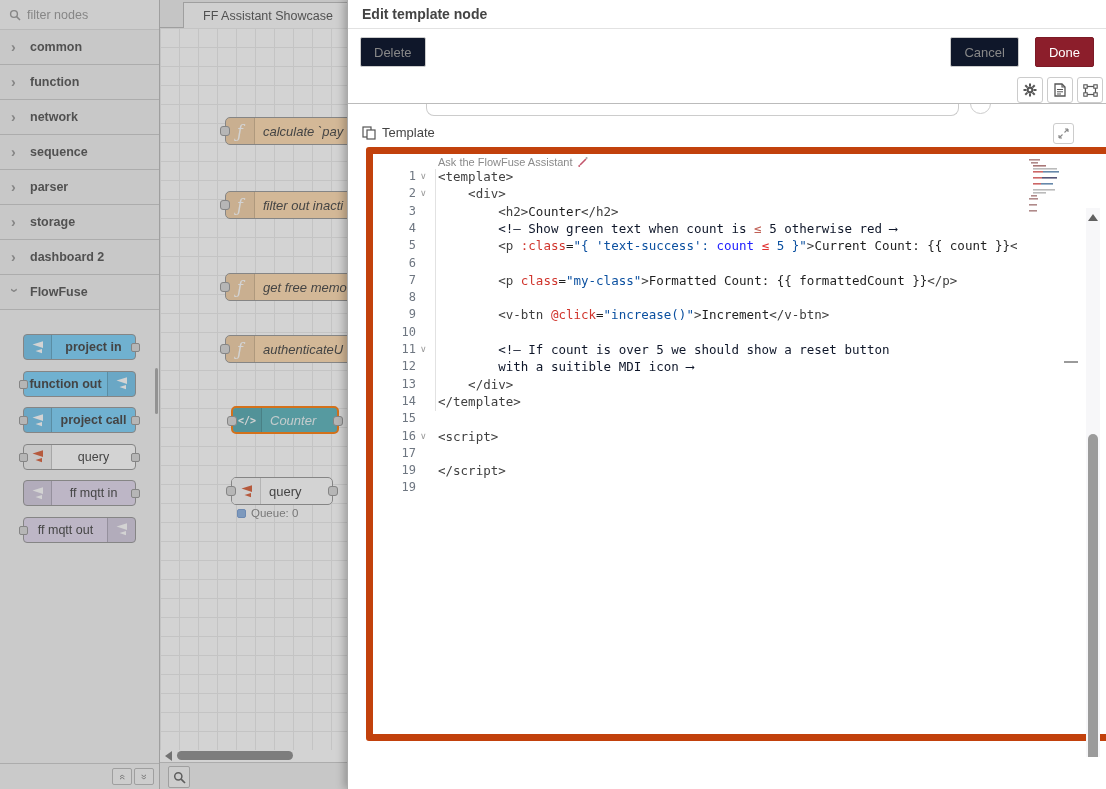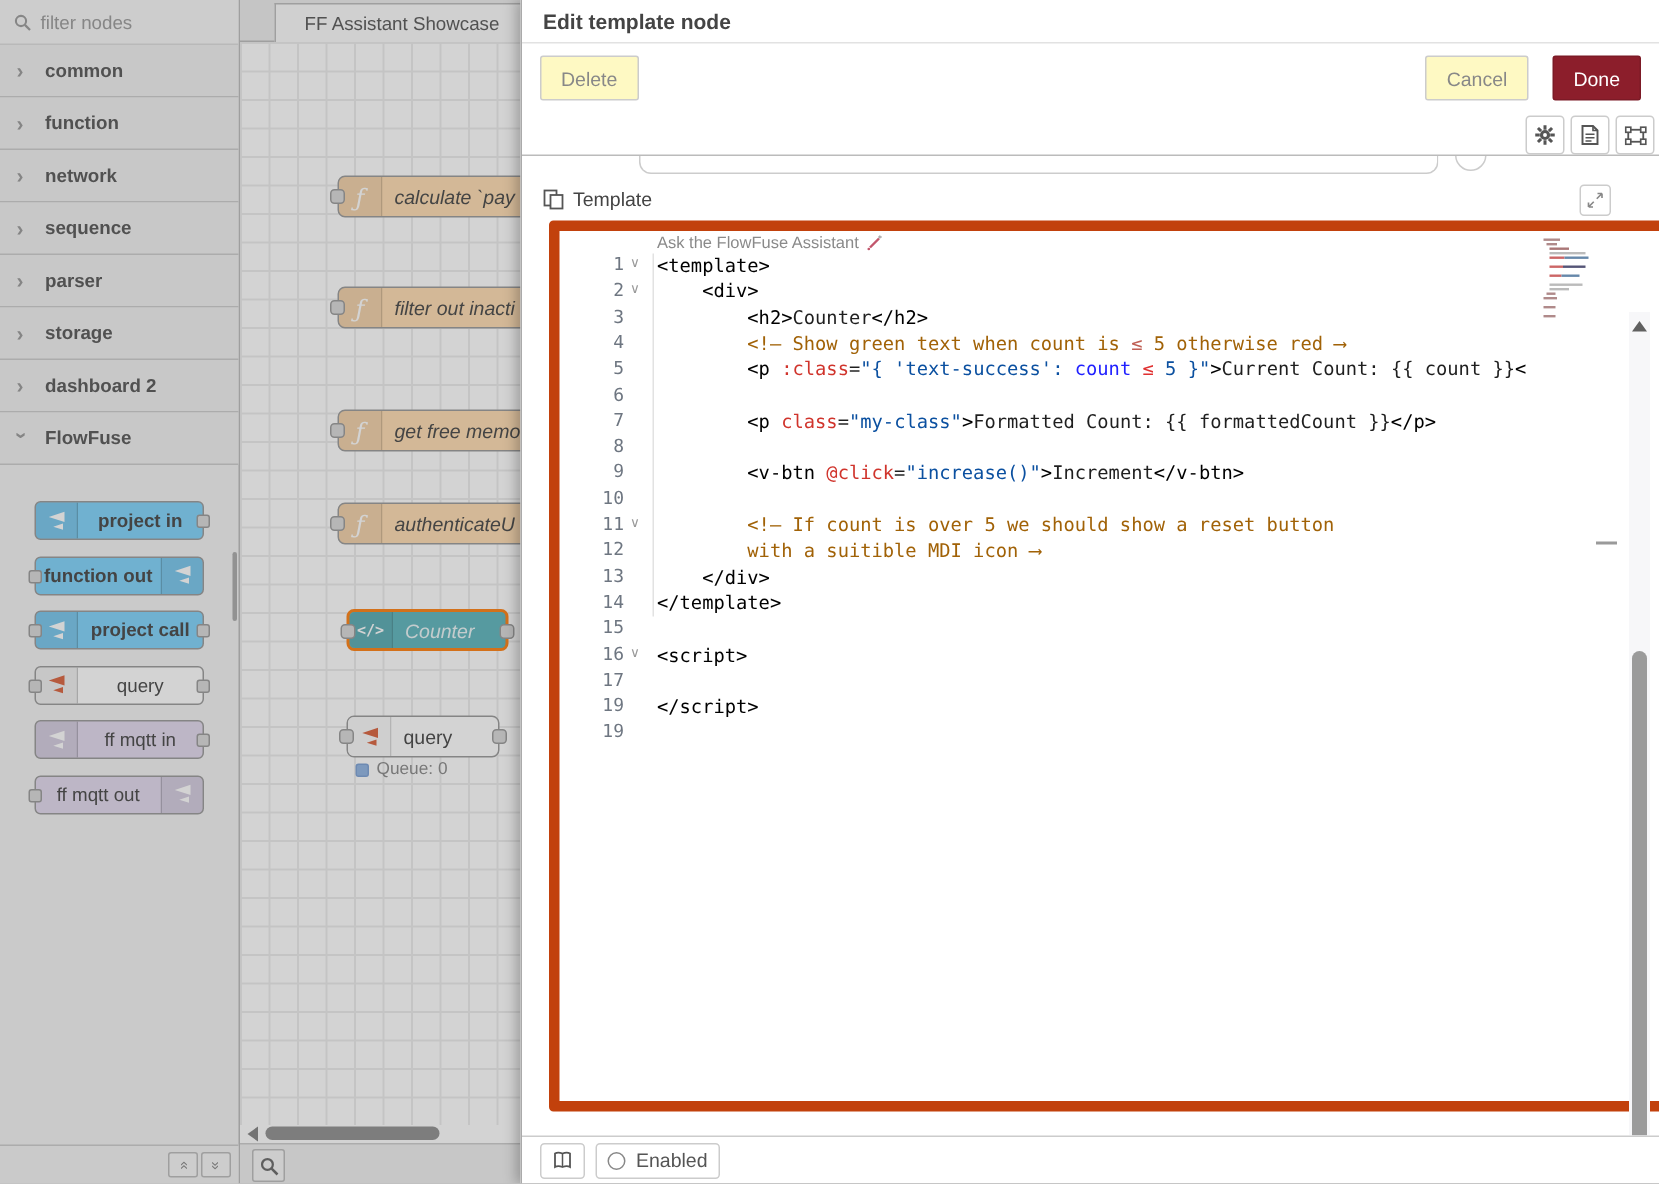--- a/index.html
+++ b/index.html
@@ -90,21 +90,21 @@
   #overlay { position:absolute; left:0; top:0; width:347px; height:789px;
              background:rgba(70,70,70,0.24); z-index:5; }
 
   
   #dialog { position:absolute; left:347px; top:0; width:759px; height:789px; background:#fff;
             z-index:10; border-left:1px solid #aaa; box-shadow:-3px 0 8px rgba(0,0,0,0.25); }
   .d-header { height:29px; border-bottom:1px solid #e2e2e2; display:flex; align-items:center;
               padding:0 14px; font-size:14px; font-weight:bold; color:#444; }
   .d-toolbar { position:absolute; left:0; top:30px; right:0; height:44px; display:flex;
                align-items:center; padding:0 12px; }
-  .btn { height:30px; border:1px solid #ccc; border-radius:2px; background:#fef9c3; color:#888;
+  .btn { height:30px; border:1px solid #ccc; border-radius:2px; background:#0f172a; color:#888;
          font-size:13px; padding:0 13px; display:flex; align-items:center; cursor:pointer;
          font-family:"Liberation Sans",sans-serif; }
   .btn-done { background:#8C1E2B; border-color:#7c1a26; color:#fff; margin-left:16px; }
   .d-spacer { flex:1; }
   .d-tabs { position:absolute; left:0; top:74px; right:0; height:30px; border-bottom:1px solid #bbb; }
   .d-tab { position:absolute; left:11px; top:1px; width:179px; height:30px; background:#fff;
            border:1px solid #bbb; border-bottom:1px solid #fff; border-radius:3px 3px 0 0;
            display:flex; align-items:center; gap:7px; padding-left:11px; font-size:13px;
            color:#555; z-index:2; cursor:pointer; }
   .d-tabtools { position:absolute; right:3px; top:3px; display:flex; gap:4px; }
@@ -127,23 +127,23 @@
   .ed-ph { position:absolute; left:65px; top:2px; font-size:11px; color:#8a8a8a;
            display:flex; align-items:center; gap:4px; cursor:pointer; }
   .guide { position:absolute; left:62px; top:15px; width:1px; height:242px; background:#e2e2e2; }
   .cl { position:absolute; left:0; width:100%; height:17.3px; }
   .num { position:absolute; left:0; top:1px; width:43px; text-align:right; color:#6e7681;
          font-family:"DejaVu Sans Mono",monospace; font-size:12px; }
   .fold { position:absolute; left:47px; top:3px; color:#999; font-size:9px;
           font-family:"DejaVu Sans",sans-serif; cursor:pointer; }
   .code { position:absolute; left:65px; top:0; white-space:pre;
           font-family:"DejaVu Sans Mono","DejaVu Sans",monospace; font-size:12.5px; line-height:17.3px; }
-  .tk-tag { color:#000000; } .tk-attr { color:#d0342c; } .tk-str { color:#0b50a0; }
+  .tk-tag { color:#404040; } .tk-attr { color:#d0342c; } .tk-str { color:#0b50a0; }
   .tk-var { color:#2121ff; } .tk-op { color:#e03030; } .tk-txt { color:#1f1f1f; }
-  .tk-com { color:#a16207; } .tk-comop { color:#c06055; }
+  .tk-com { color:#0f172a; } .tk-comop { color:#c06055; }
   .mmap { position:absolute; left:655px; top:3px; }
   .ov-dash { position:absolute; left:691px; top:207px; width:14px; height:2px; background:#9a9a9a; }
   .grip { position:absolute; right:1px; bottom:1px; width:11px; height:11px;
           background:repeating-linear-gradient(315deg, transparent 0 2px, #dfa06c 2px 3.5px);
           cursor:nwse-resize; }
 
   
   .d-scroll { position:absolute; left:738px; top:104px; width:14px; height:653px; background:#f7f7f9; }
   .ds-up { position:absolute; left:2px; top:6px; width:0; height:0;
            border-left:5px solid transparent; border-right:5px solid transparent;
@@ -538,26 +538,14 @@
         <div class="grip"></div>
       </div>
 
       <div class="d-scroll">
         <div class="ds-up"></div>
         <div class="ds-thumb"></div>
 
       </div>
     </div>
 
-    <div class="d-footer">
-      <div class="f-btn">
-        <svg width="14" height="13" viewBox="0 0 14 13">
-          <path d="M2 2 Q4 0.8 7 2 Q10 0.8 12 2 V11 Q10 9.8 7 11 Q4 9.8 2 11 Z" fill="#fff" stroke="#555" stroke-width="1.2"></path>
-          <line x1="7" y1="2" x2="7" y2="11" stroke="#555" stroke-width="1"></line>
-        </svg>
-      </div>
-      <div class="f-btn">
-        <span class="f-circle"></span>
-        <span>Enabled</span>
-      </div>
-    </div>
   </div>
 </div>
 
 </body></html>

